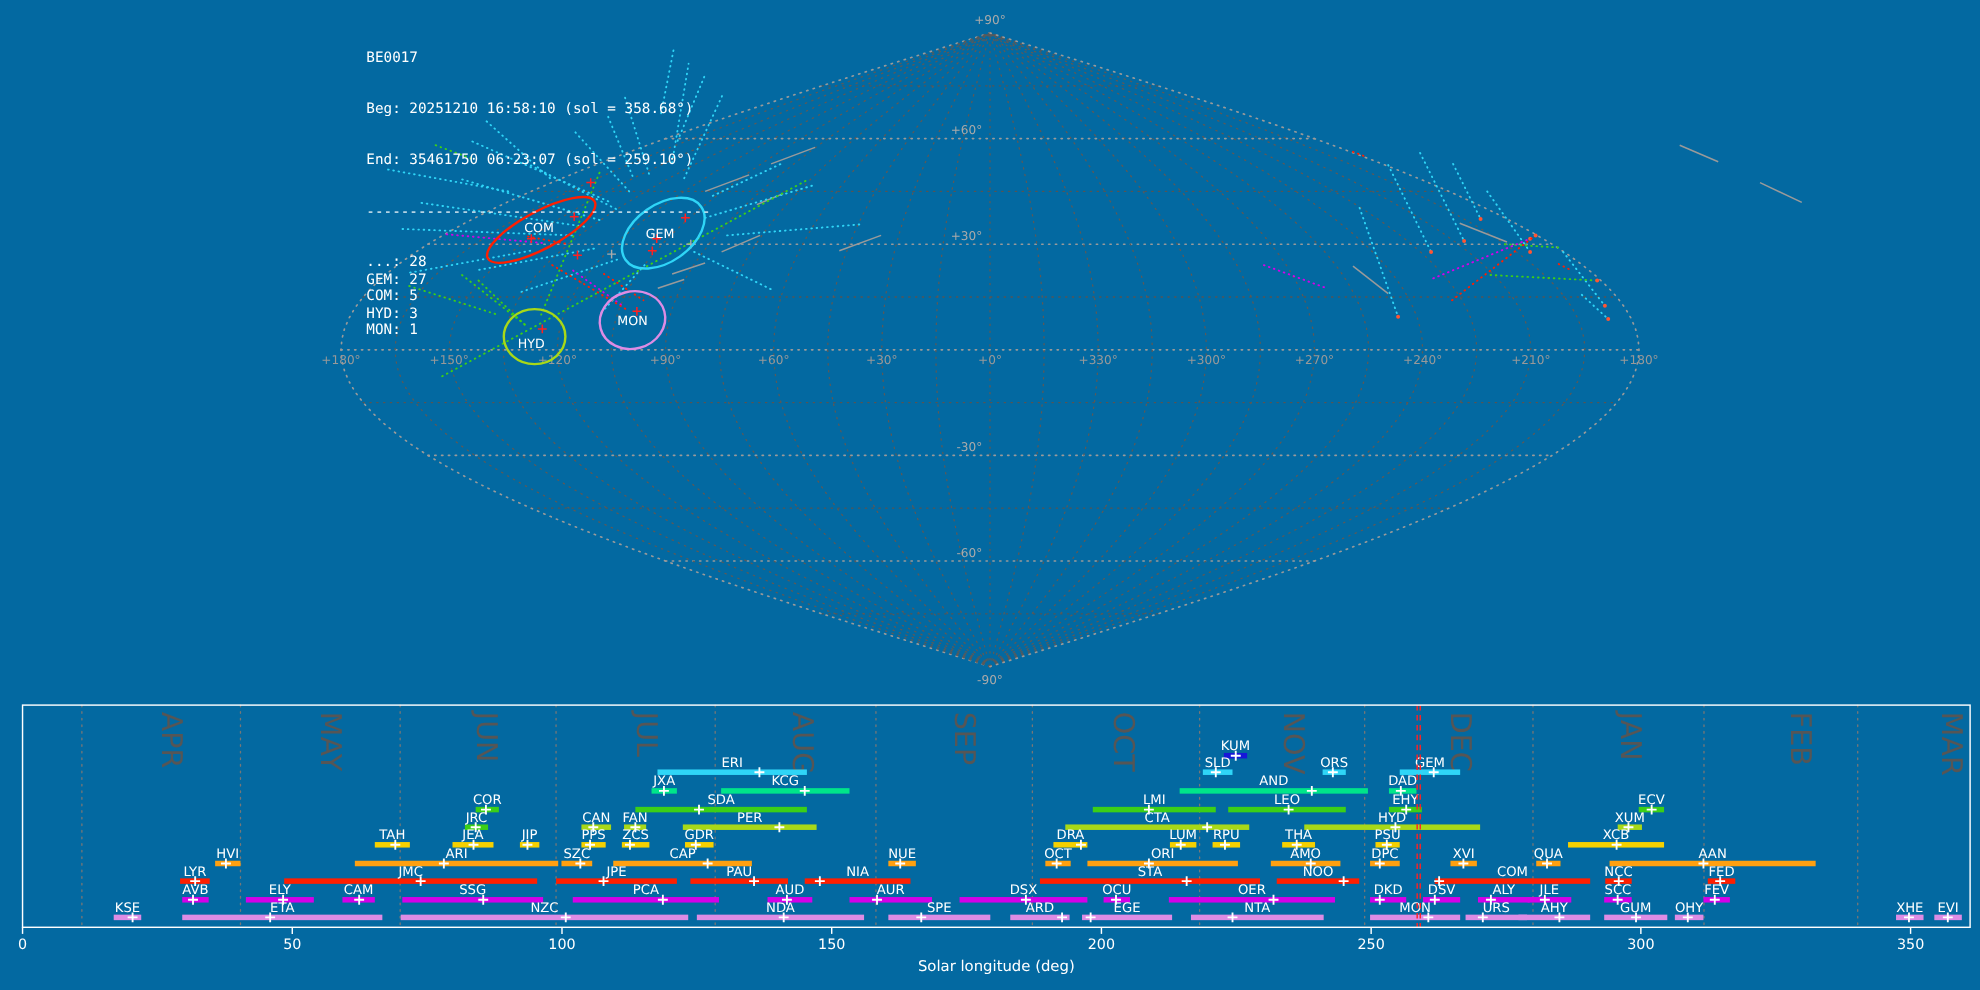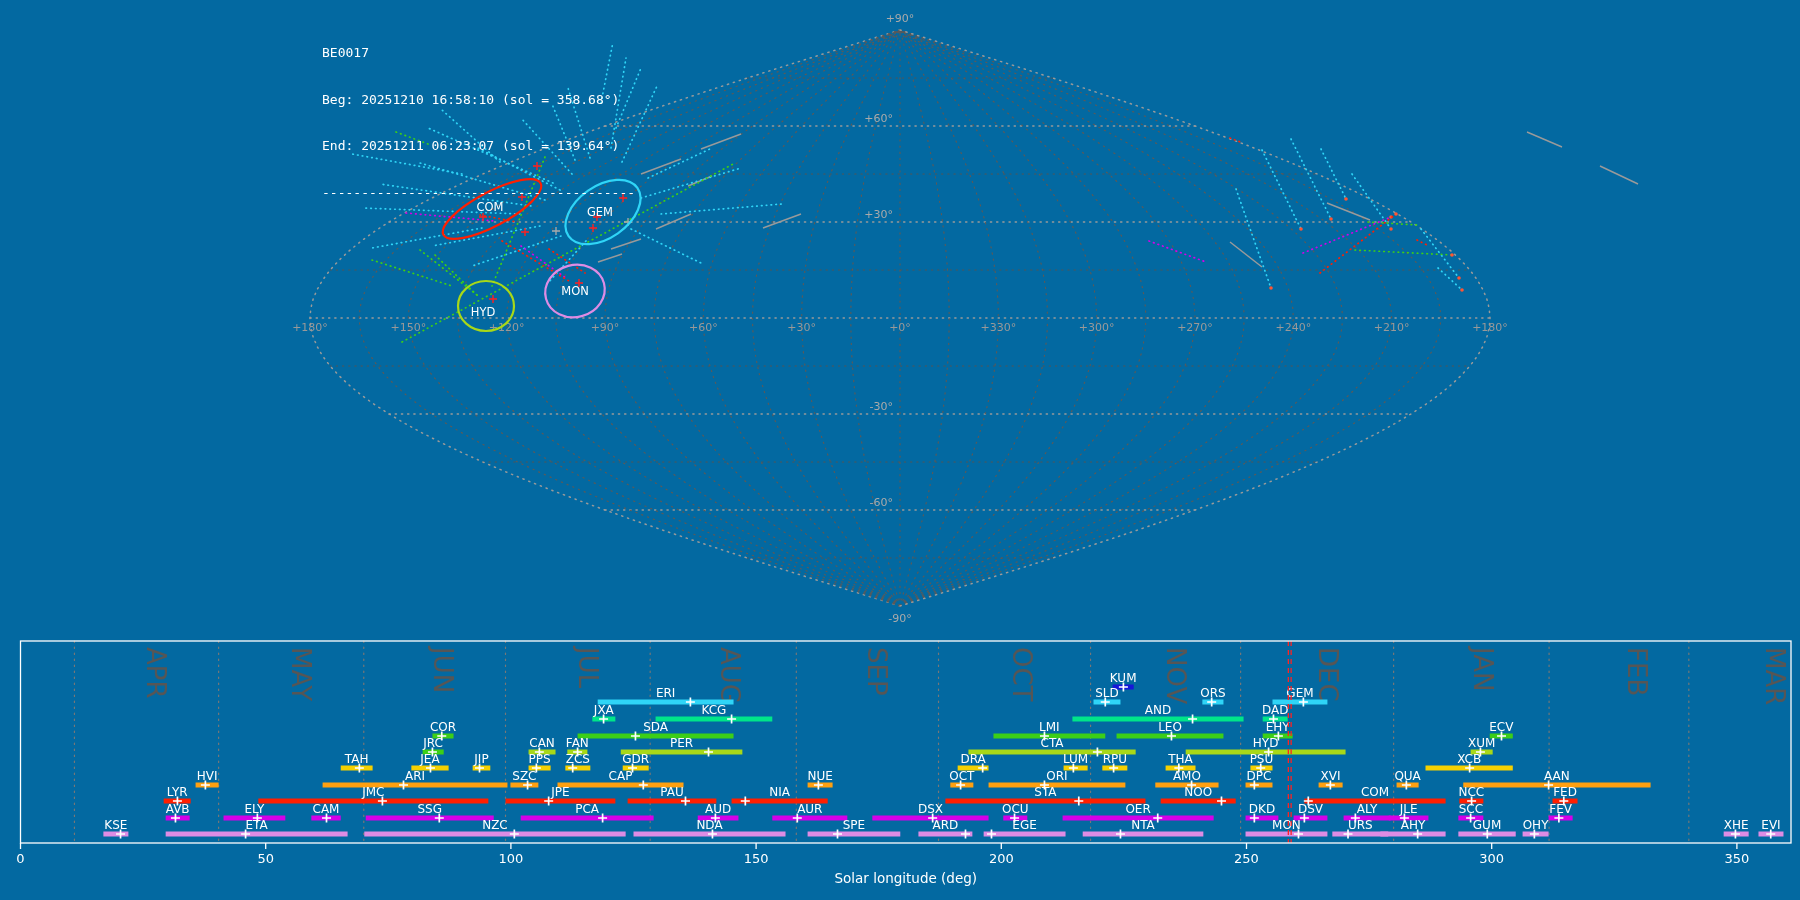--- a/index.html
+++ b/index.html
@@ -1,18 +1,18 @@
 <!DOCTYPE html>
 <html><head>
 <meta charset="utf-8">
 <style>
   html,body{margin:0;padding:0;background:#000;}
   #stage{position:relative;width:1800px;height:900px;background:#0369a1;overflow:hidden;
          font-family:"DejaVu Sans",sans-serif;}
-  #infoblock{position:absolute;left:322px;top:14px;color:#fff;
+  #infoblock{position:absolute;left:333px;top:14px;color:#fff;
              font-family:"DejaVu Sans Mono",monospace;font-size:13px;line-height:15.5px;
              white-space:pre;}
   svg{position:absolute;left:0;display:block;}
   #skymap{top:0;}
   #activity{top:630px;}
   text{font-family:"DejaVu Sans",sans-serif;}
 </style>
 </head>
 <body>
 
@@ -638,16 +638,17 @@
       <text x="1246.5" y="863" fill="#fff" font-size="13px" text-anchor="middle">250</text>
       <line x1="1491.7" y1="843" x2="1491.7" y2="849" stroke="#ffffff" stroke-width="1.3"></line>
       <text x="1491.7" y="863" fill="#fff" font-size="13px" text-anchor="middle">300</text>
       <line x1="1736.8999999999999" y1="843" x2="1736.8999999999999" y2="849" stroke="#ffffff" stroke-width="1.3"></line>
       <text x="1736.8999999999999" y="863" fill="#fff" font-size="13px" text-anchor="middle">350</text>
       <text x="905.75" y="883" fill="#fff" font-size="13.5px" text-anchor="middle">Solar longitude (deg)</text>
     </svg>
   <div id="infoblock">
     <div>BE0017</div>
     <div>Beg: 20251210 16:58:10 (sol = 358.68°)</div>
-    <div>End: 20251211 06:23:07 (sol = 139.64°)</div>
+    <div>End: 35461750 06:23:07 (sol = 259.10°)</div>
     <div>----------------------------------------</div>
+    <div id="countlist"><div>...: 28</div><div>GEM: 27</div><div>COM: 5</div><div>HYD: 3</div><div>MON: 1</div></div>
   </div>
 </div>
 
 </body></html>

